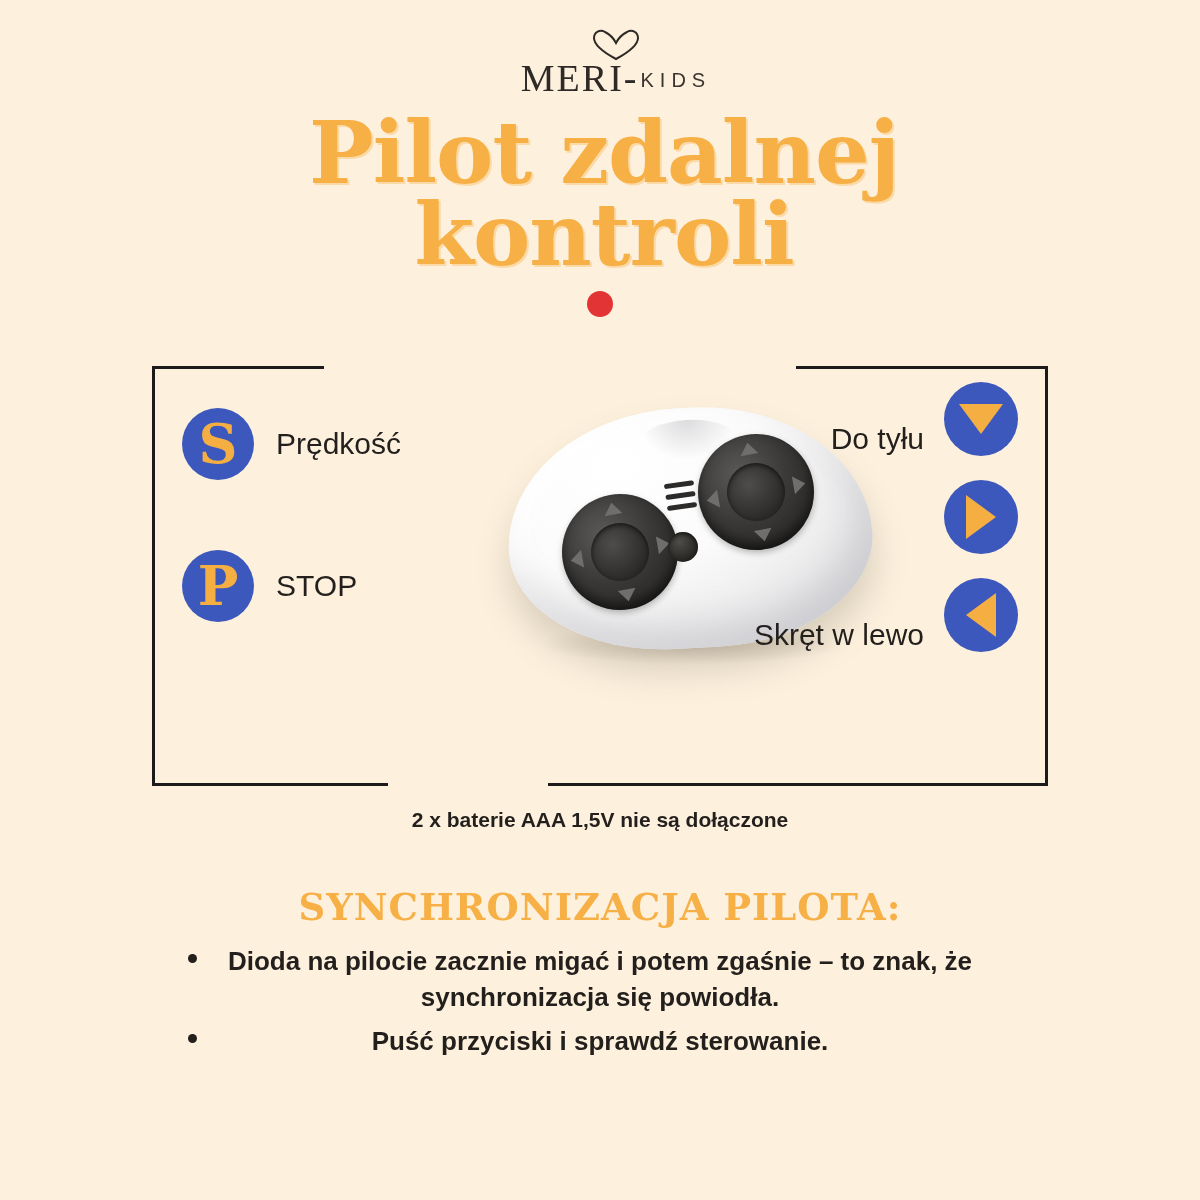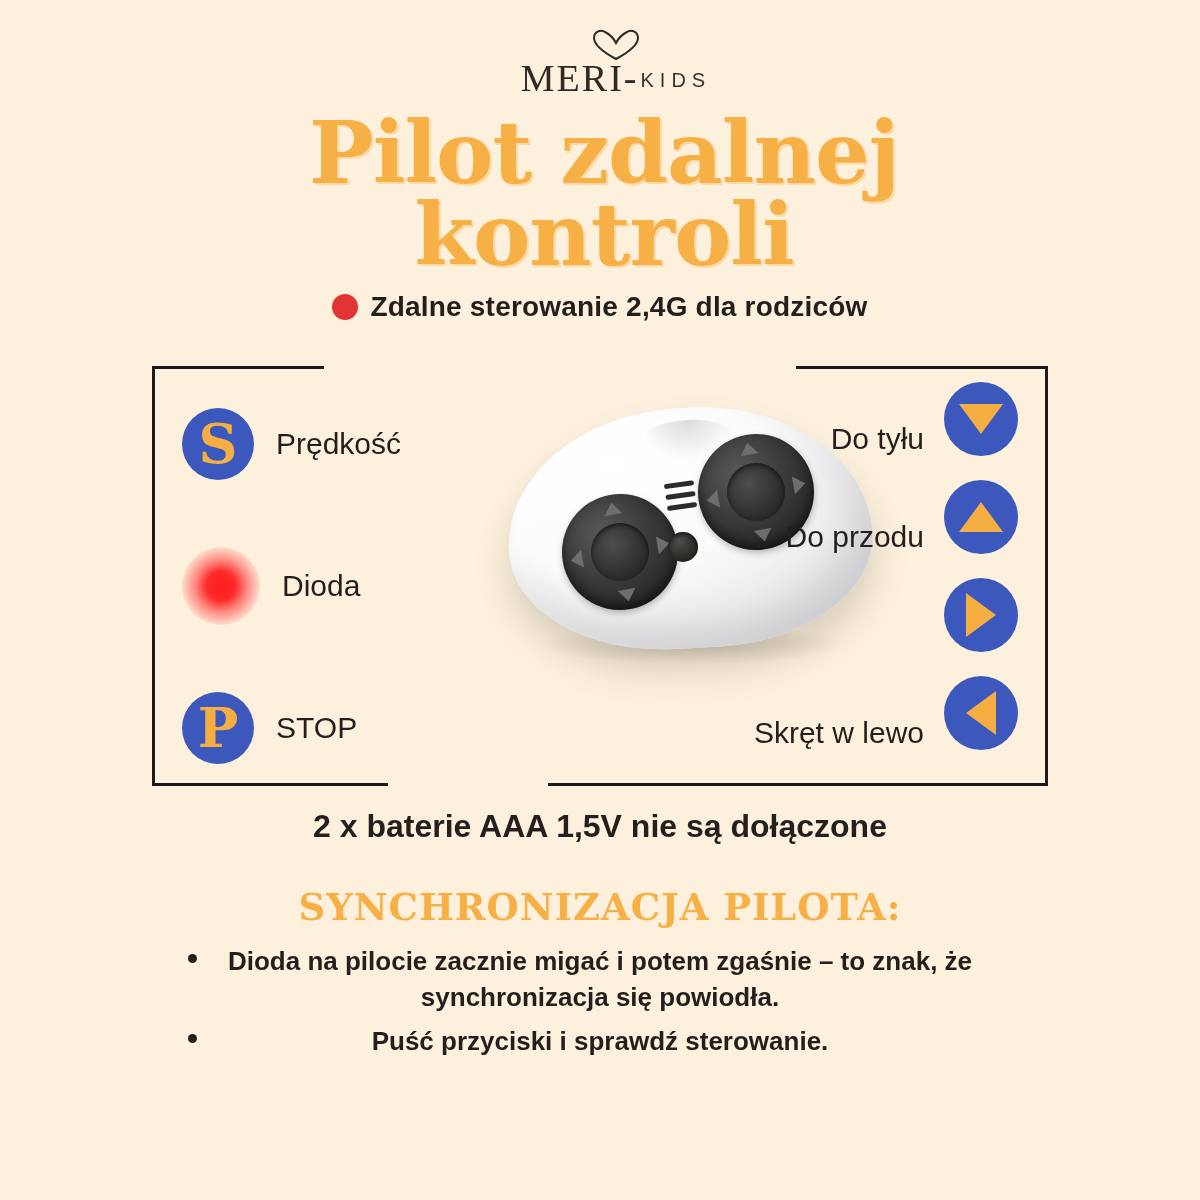--- a/index.html
+++ b/index.html
@@ -276,21 +276,21 @@
     background: radial-gradient(ellipse at 50% 50%, rgba(120,106,90,0.30) 0%, rgba(120,106,90,0) 72%);
   }
 
   
   .battery-note {
     position: absolute;
     top: 808px;
     left: 0;
     width: 100%;
     text-align: center;
-    font-size: 32px;
+    font-size: 21px;
     font-weight: bold;
     color: #231f1c;
   }
 
   
   .sync-heading {
     position: absolute;
     top: 885px;
     left: 0;
     width: 100%;
@@ -360,42 +360,37 @@
   <span class="brand-name">MERI-</span><span class="brand-kids">KIDS</span>
 </div>
 
 <div class="title">
   <div>Pilot zdalnej</div>
   <div>kontroli</div>
 </div>
 
 <div class="subtitle-row">
   <span class="red-dot"></span>
-  <span class="subtitle-text">Zdalne sterowanie 2,4G dla rodziców</span>
 </div>
 
 <div class="frame">
   <span class="edge edge-left"></span>
   <span class="edge edge-right"></span>
   <span class="edge edge-top-l"></span>
   <span class="edge edge-top-r"></span>
   <span class="edge edge-bot-l"></span>
   <span class="edge edge-bot-r"></span>
 
   <div class="left-col">
 
     <div class="row-left r1">
       <span class="badge">S</span>
       <span class="label-text">Prędkość</span>
     </div>
 
-    <div class="row-left r2">
-      <span class="led"></span>
-      <span class="label-text">Dioda</span>
-    </div>
 
     <div class="row-left r3">
       <span class="badge">P</span>
       <span class="label-text">STOP</span>
     </div>
   </div>
 
   <div class="remote-wrap">
     <div class="remote-shadow"></div>
     <div class="remote-body"></div>
@@ -427,26 +422,20 @@
 
   <div class="right-col">
 
     <div class="row-right">
       <span class="label-text">Do tyłu</span>
       <span class="circle-btn">
           <span class="tri tri-down"></span>
         </span>
     </div>
 
-    <div class="row-right">
-      <span class="label-text">Do przodu</span>
-      <span class="circle-btn">
-          <span class="tri tri-up"></span>
-        </span>
-    </div>
 
     <div class="row-right">
       <span class="circle-btn">
           <span class="tri tri-right"></span>
         </span>
     </div>
 
     <div class="row-right">
       <span class="label-text">Skręt w lewo</span>
       <span class="circle-btn">

